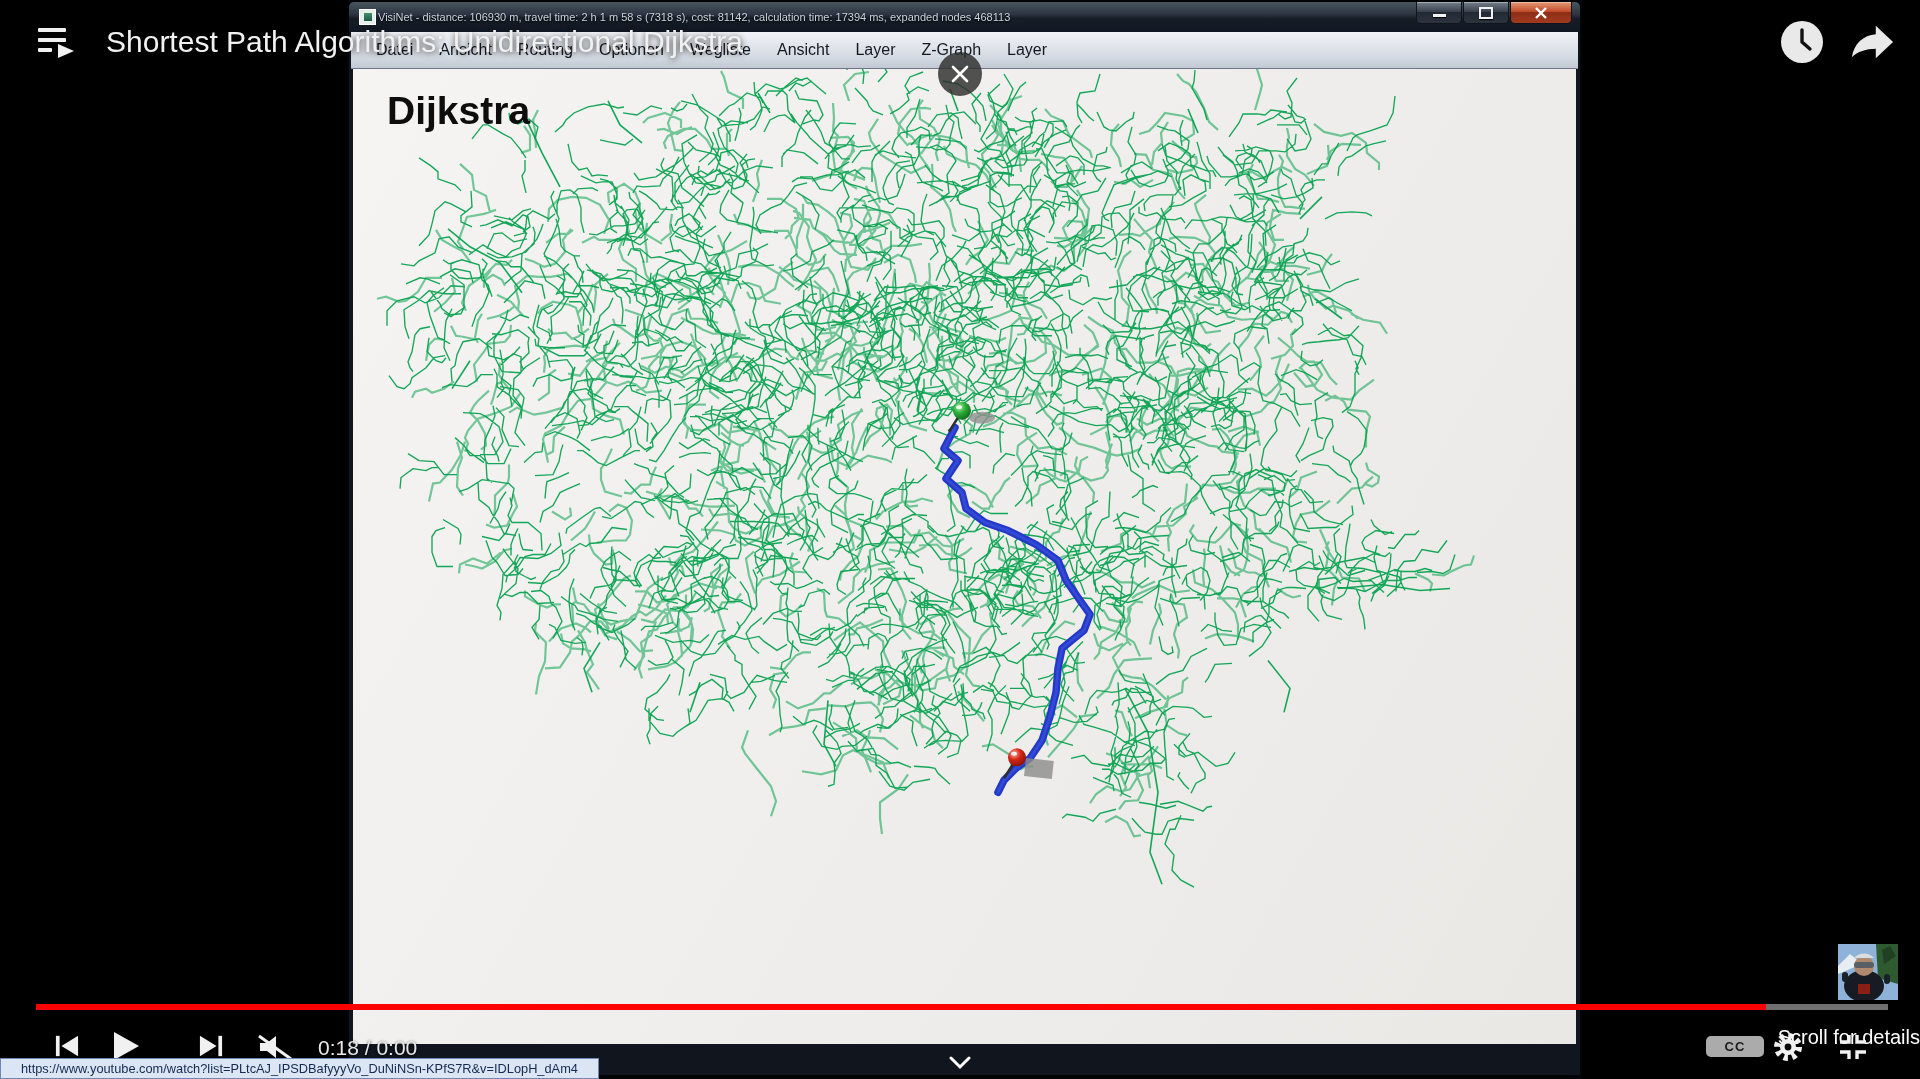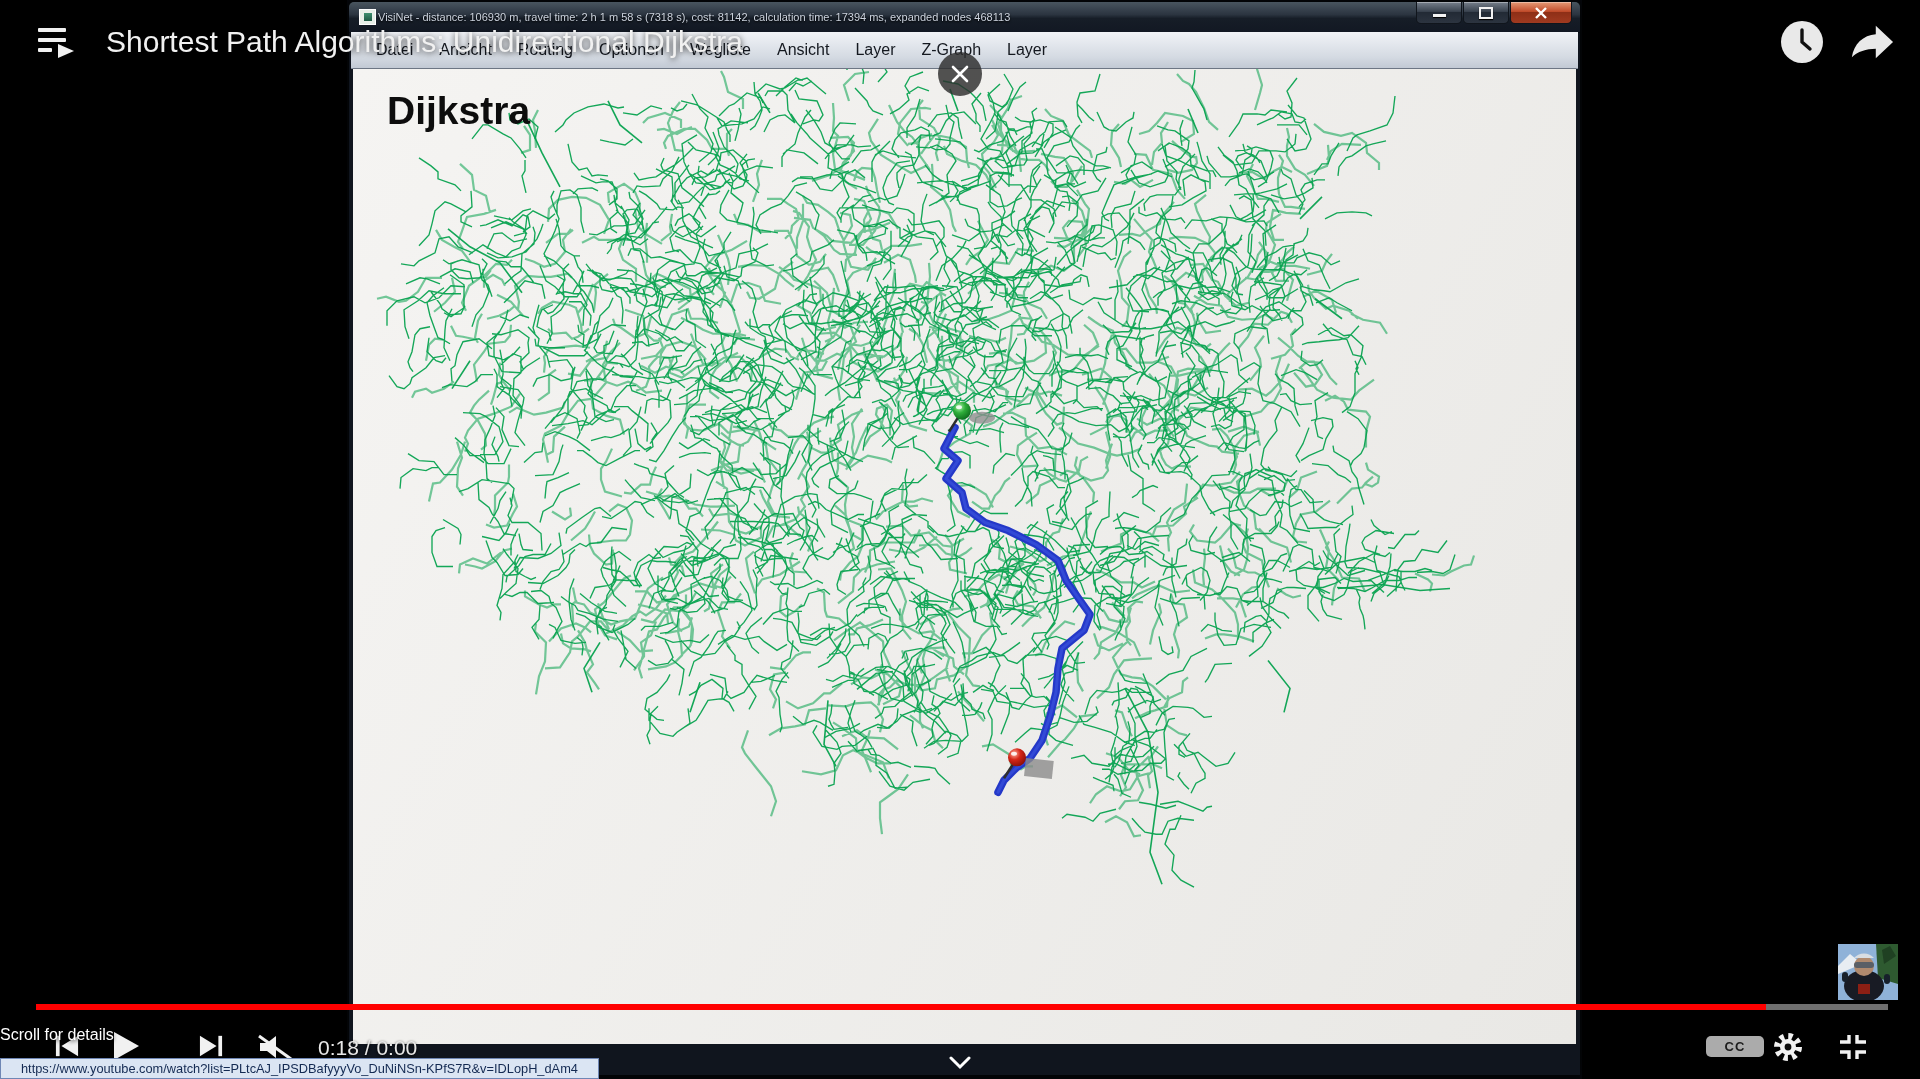--- a/index.html
+++ b/index.html
@@ -45,22 +45,22 @@
   .yt-top-left{position:absolute;left:36px;top:24px;display:flex;align-items:center;gap:28px;}
   .yt-title{color:#f1f1f1;font-size:30px;text-shadow:0 1px 6px rgba(0,0,0,.8);white-space:nowrap;}
   .yt-top-right{position:absolute;right:26px;top:20px;display:flex;gap:24px;align-items:center;}
   .overlay-close{position:absolute;left:938px;top:52px;width:44px;height:44px;border:none;border-radius:50%;
                  background:rgba(45,45,45,.82);padding:0;cursor:pointer;}
   .progress{position:absolute;left:36px;top:1004px;width:1852px;height:6px;}
   .buffered{position:absolute;inset:0;background:#6f6f6f;}
   .played{position:absolute;left:0;top:0;bottom:0;background:#ff0000;}
   .ctl{position:absolute;}
   .time-display{position:absolute;left:318px;top:1036px;color:#e8e8e8;font-size:21px;text-shadow:0 1px 3px #000;}
-  .scroll-hint{position:absolute;left:0;right:0;top:1026px;text-align:left;color:#fff;font-size:16px;
-               text-shadow:0 1px 4px rgba(0,0,0,.9);}
+  .scroll-hint{position:absolute;left:0;right:0;top:1026px;text-align:right;color:#fff;font-size:20px;
+               text-shadow:0 1px 4px rgba(0,0,0,.9);padding-left:34px;}
   .scroll-chevron{position:absolute;left:948px;top:1056px;}
   .cc-btn{position:absolute;left:1706px;top:1036px;width:58px;height:21px;border-radius:5px;
           background:rgba(190,190,190,.9);color:#1c1c1c;font-weight:bold;font-size:13px;
           display:flex;align-items:center;justify-content:center;letter-spacing:1px;}
   .thumb{position:absolute;left:1838px;top:944px;width:60px;height:56px;overflow:hidden;}
   .url-tooltip{position:absolute;left:0;top:1058px;background:#dbe5f3;border:1px solid #6f87b5;
                color:#142a52;font-size:12.8px;padding:2px 20px;white-space:nowrap;}
 </style>
 </head>
 <body>

